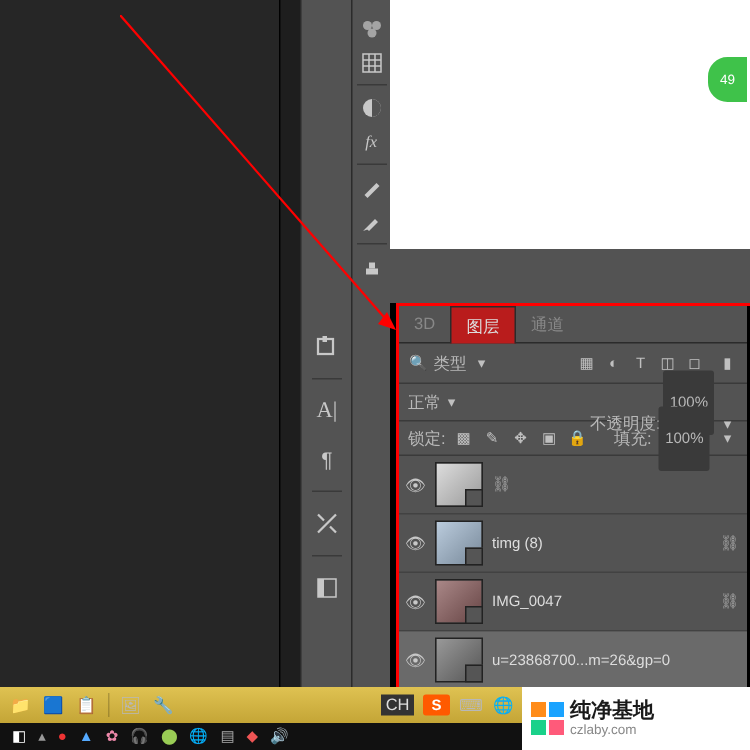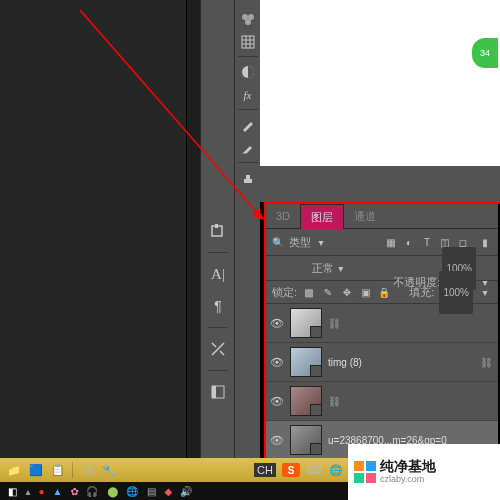--- a/index.html
+++ b/index.html
@@ -17,29 +17,29 @@
 .ltool{width:28px;height:26px;display:flex;align-items:center;justify-content:center;color:#c8c8c8;cursor:pointer;font-size:14px}
 
 .green-badge{position:absolute;right:0;top:36px;width:26px;height:30px;border-radius:15px 0 0 15px;background:#3fc24a;border:2px solid #fff;color:#fff;display:flex;align-items:center;justify-content:center;font-size:9px}
 
 .red-callout{position:absolute;left:264px;top:202px;width:234px;height:280px;border:2px solid #ff0000;pointer-events:none}
 .red-arrow{position:absolute;left:80px;top:10px;width:190px;height:210px;pointer-events:none}
 
 .layers-panel{position:absolute;left:266px;top:204px;width:232px;height:276px;background:#535353;color:#b8b8b8}
 .tabs{display:flex;height:24px;border-bottom:1px solid #2b2b2b;align-items:flex-start;font-size:11px}
 .tab{padding:0 10px;height:24px;display:flex;align-items:center;color:#888;cursor:pointer}
-.tab.active{background:#be185d;color:#ddd;border-top:1px solid #2b2b2b;border-left:1px solid #2b2b2b;border-right:1px solid #2b2b2b}
+.tab.active{background:#b91c1c;color:#ddd;border-top:1px solid #2b2b2b;border-left:1px solid #2b2b2b;border-right:1px solid #2b2b2b}
 .tab:first-child{border-left:none}
 
 .filter-row{display:flex;align-items:center;height:26px;padding:0 6px;gap:4px;border-bottom:1px solid #3a3a3a}
 .filter-search{display:flex;align-items:center;gap:3px;flex:1}
 .mini-icon{width:14px;height:14px;display:inline-flex;align-items:center;justify-content:center;color:#c0c0c0;font-size:10px}
 
 .blend-row{display:flex;align-items:center;height:24px;padding:0 6px;gap:6px;border-bottom:1px solid #3a3a3a;font-size:11px}
-.blend-select{flex:1;display:flex;align-items:center;justify-content:center}
+.blend-select{flex:1;display:flex;align-items:center;justify-content:flex-start}
 .opacity-box{display:flex;align-items:flex-end;gap:2px}
 .val{background:#3a3a3a;padding:16px 4px;border-radius:2px;font-size:10px}
 
 .lock-row{display:flex;align-items:center;height:22px;padding:0 6px;gap:5px;border-bottom:1px solid #3a3a3a;font-size:11px}
 
 .layer-list{height:160px;overflow:hidden}
 .layer{display:flex;align-items:center;height:38px;border-bottom:1px solid #424242;padding:0 4px;gap:6px}
 .layer.selected{background:#6a6a6a}
 .eye{width:14px;text-align:center;font-size:11px;color:#c8c8c8;cursor:pointer}
 .thumb{width:30px;height:28px;background:#888;border:1px solid #222;position:relative;flex-shrink:0}
@@ -50,21 +50,21 @@
 .bottom-icons{position:absolute;bottom:0;left:0;right:0;height:20px;background:#454545;display:flex;align-items:center;justify-content:flex-end;gap:8px;padding:0 6px;color:#999;font-size:10px}
 
 .taskbar{position:absolute;left:0;bottom:18px;width:360px;height:24px;background:linear-gradient(#dfc252,#c4a536);display:flex;align-items:center;padding:0 6px;gap:6px}
 .tb-icon{width:16px;height:16px;display:flex;align-items:center;justify-content:center;font-size:11px}
 .tb-sep{width:1px;height:16px;background:rgba(0,0,0,0.2)}
 .ime{color:#ddd;font-size:11px;background:#333;padding:1px 3px}
 .sogou{width:18px;height:14px;background:#ff5a00;border-radius:2px;color:#fff;display:flex;align-items:center;justify-content:center;font-weight:bold;font-size:10px}
 .tray{position:absolute;left:0;bottom:0;width:360px;height:18px;background:#111;display:flex;align-items:center;gap:8px;padding:0 8px}
 .tray-icon{font-size:10px}
 
-.watermark{position:absolute;right:0;bottom:0;width:140px;height:56px;background:#fff;display:flex;align-items:center;padding:0 6px;gap:4px}
+.watermark{position:absolute;right:0;bottom:0;width:140px;height:42px;background:#fff;display:flex;align-items:center;padding:0 6px;gap:4px}
 .logo-sq{width:10px;height:10px}
 .wm-text{display:flex;flex-direction:column;line-height:1.1}
 .wm-cn{font-size:14px;font-weight:bold;color:#1a1a1a}
 .wm-url{font-size:9px;color:#888}
 </style>
 </head>
 <body>
 
 <div class="canvas-bg"></div>
 <div class="doc-area"></div>
@@ -132,21 +132,21 @@
     </div>
   <div class="sep"></div>
   <div class="tool">
       <svg width="14" height="14" viewBox="0 0 14 14" fill="#c8c8c8">
         <rect x="3" y="8" width="8" height="4"></rect>
         <rect x="5" y="4" width="4" height="4"></rect>
       </svg>
     </div>
 </div>
 
-<div class="green-badge">34</div>
+<div class="green-badge">49</div>
 
 <svg class="red-arrow" viewBox="0 0 190 210">
     <line x1="0" y1="0" x2="180" y2="206" stroke="#ff0000" stroke-width="1.5"></line>
     <polygon points="184,210 172,206 178,198" fill="#ff0000"></polygon>
   </svg>
 <div class="red-callout"></div>
 
 <div class="layers-panel">
   <div class="tabs">
     <div class="tab">3D</div>
@@ -201,20 +201,21 @@
     </div>
     <div class="layer">
       <span class="eye">👁</span>
       <div class="thumb" style="background:linear-gradient(135deg,#bcd,#789)"></div>
       <span class="lname">timg (8)</span>
       <span class="link-icon">⛓</span>
     </div>
     <div class="layer">
       <span class="eye">👁</span>
       <div class="thumb" style="background:linear-gradient(135deg,#a88,#644)"></div>
+      <span class="lname">IMG_0047</span>
       <span class="link-icon">⛓</span>
     </div>
     <div class="layer selected">
       <span class="eye">👁</span>
       <div class="thumb" style="background:linear-gradient(135deg,#999,#555)"></div>
       <span class="lname">u=23868700...m=26&amp;gp=0</span>
     </div>
   </div>
 
   <div class="bottom-icons">

